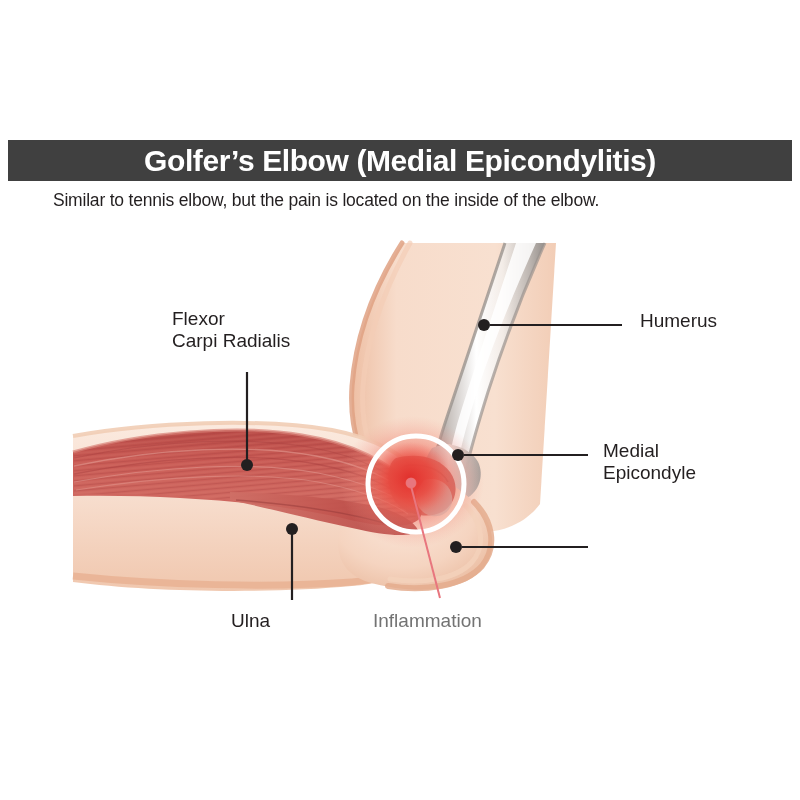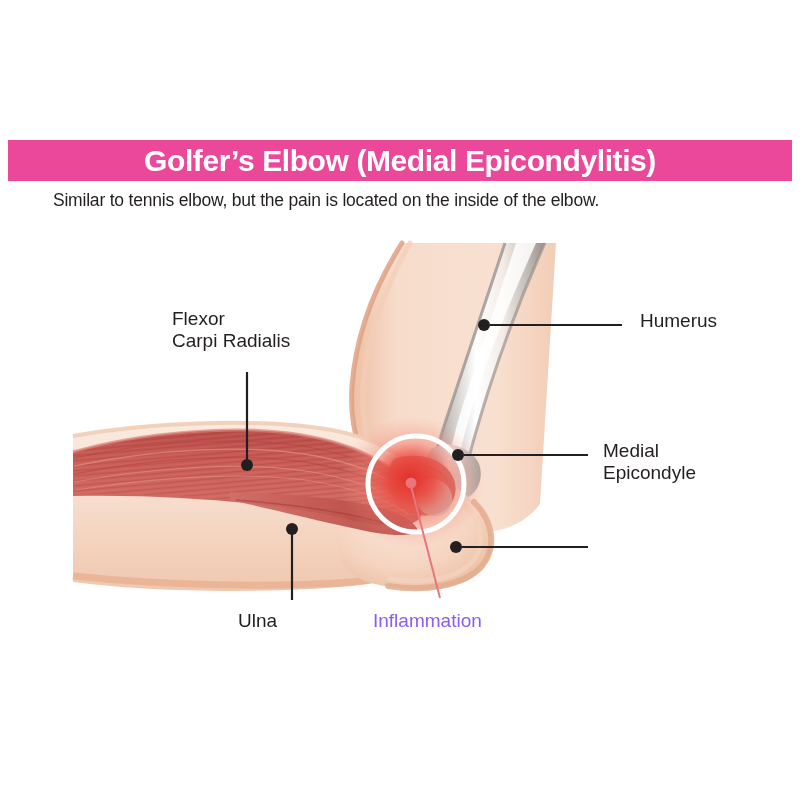--- a/index.html
+++ b/index.html
@@ -21,21 +21,21 @@
     background: #ffffff;
   }
 
   
   .banner {
     position: absolute;
     left: 8px;
     top: 140px;
     width: 784px;
     height: 41px;
-    background: #ec4899;
+    background: #404040;
     display: flex;
     align-items: center;
     justify-content: center;
   }
   .banner-title {
     color: #ffffff;
     font-family: "Liberation Sans", sans-serif;
     font-size: 30px;
     font-weight: bold;
     letter-spacing: -0.4px;
@@ -72,21 +72,21 @@
   .label {
     position: absolute;
     color: #231f20;
     font-family: "Liberation Sans", sans-serif;
     font-size: 19px;
     line-height: 1.18;
     white-space: pre;
   }
   .label.center { text-align: left; }
   .label.left   { text-align: left; }
-  .label.infl   { color: #8b5cf6; }
+  .label.infl   { color: #737373; }
 </style>
 </head>
 <body>
 
 <div id="poster">
 
   <div id="stage">
     <svg width="800" height="800" viewBox="0 0 800 800" xmlns="http://www.w3.org/2000/svg">
       <defs>
 
@@ -317,17 +317,17 @@
 
   <div class="label center" style="left:172px; top:308px; width:155px;">Flexor
 Carpi Radialis</div>
 
   <div class="label left" style="left:603px; top:440px; width:180px;">Medial
 Epicondyle</div>
 
   <div class="label left" style="left:640px; top:310px; width:150px;">Humerus</div>
 
 
-  <div class="label center" style="left:238px; top:610px; width:110px;">Ulna</div>
+  <div class="label center" style="left:231px; top:610px; width:110px;">Ulna</div>
 
   <div class="label center infl" style="left:373px; top:610px; width:140px;">Inflammation</div>
 
 </div>
 
 </body></html>

